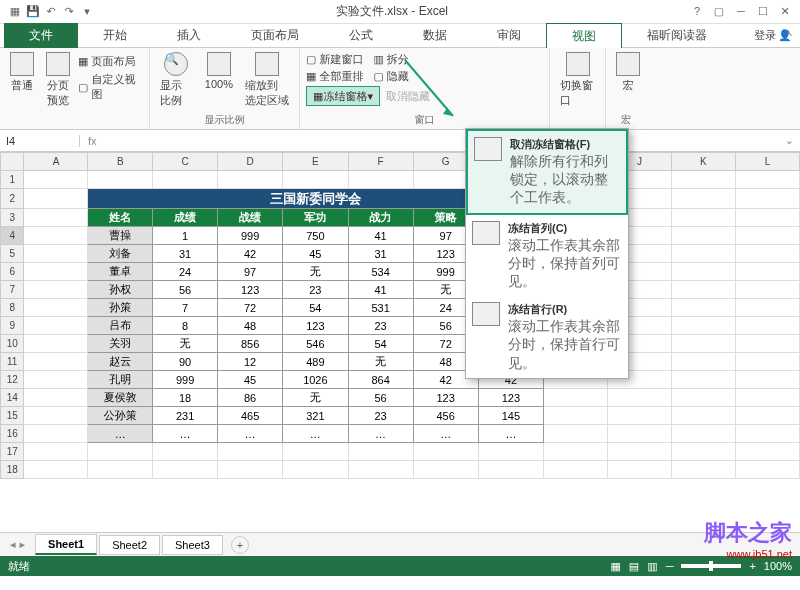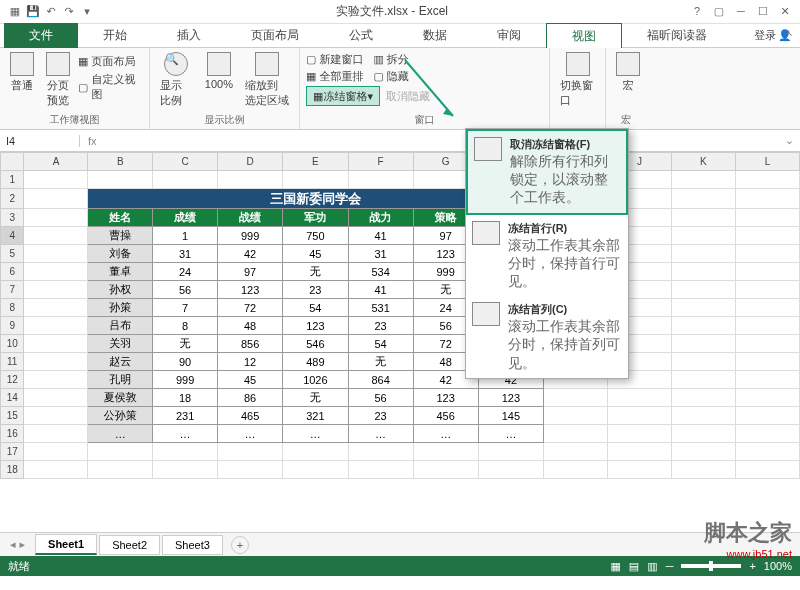--- a/index.html
+++ b/index.html
@@ -50,21 +50,21 @@
 .shdr{background:#15803d;color:#fff;font-weight:bold}
 .dcell{background:#e0e0e0}
 .sheets{height:24px;border-top:1px solid #ccc;display:flex;align-items:center;padding-left:10px;gap:2px;background:#f5f5f5}
 .shnav{display:flex;gap:4px;color:#888;margin-right:8px}
 .sheet{padding:3px 12px;border:1px solid #ccc;background:#fff;font-size:11px}
 .sheet.active{border-bottom:2px solid #217346;font-weight:bold}
 .addsh{width:18px;height:18px;border:1px solid #ccc;border-radius:50%;text-align:center;line-height:16px;margin-left:6px;color:#666}
 .status{height:20px;background:#217346;color:#fff;display:flex;align-items:center;padding:0 8px;font-size:10px}
 .status-r{margin-left:auto;display:flex;gap:8px;align-items:center}
 .watermark{position:absolute;right:8px;bottom:30px;text-align:right;z-index:5}
-.wm1{color:#737373;font-size:22px;font-weight:bold;font-family:KaiTi,serif}
+.wm1{color:#8b5cf6;font-size:22px;font-weight:bold;font-family:KaiTi,serif}
 .wm2{color:#c00;font-size:11px}
 .collapse{position:absolute;right:6px;top:26px;color:#666}
 </style>
 </head>
 <body>
 
 <div class="titlebar">
   <div class="qat">
     <span class="qat-icn">▦</span>
     <span class="qat-icn">💾</span>
@@ -109,21 +109,20 @@
       <div class="bigbtn">
           <div class="icn"></div>
           <span style="white-space:pre">分页
 预览</span>
         </div>
       <div class="chkcol">
         <div class="chk">▦ <span>页面布局</span></div>
         <div class="chk">▢ <span>自定义视图</span></div>
       </div>
     </div>
-    <div class="rgrp-lbl">工作簿视图</div>
   </div>
   <div class="rgrp" style="width:150px">
     <div class="rgrp-body">
       <div class="bigbtn">
           <div class="icn" style="border-radius:50%">🔍</div>
           <span>显示比例</span>
         </div>
       <div class="bigbtn">
           <div class="icn"></div>
           <span>100%</span>
@@ -182,29 +181,29 @@
   <div class="dd-item hl">
     <div class="dd-icn"></div>
     <div class="dd-txt">
         <div class="dd-title">取消冻结窗格(F)</div>
         <div class="dd-desc">解除所有行和列锁定，以滚动整个工作表。</div>
       </div>
   </div>
   <div class="dd-item">
     <div class="dd-icn"></div>
     <div class="dd-txt">
-        <div class="dd-title">冻结首行(R)</div>
-        <div class="dd-desc">滚动工作表其余部分时，保持首行可见。</div>
+        <div class="dd-title">冻结首列(C)</div>
+        <div class="dd-desc">滚动工作表其余部分时，保持首列可见。</div>
       </div>
   </div>
   <div class="dd-item">
     <div class="dd-icn"></div>
     <div class="dd-txt">
-        <div class="dd-title">冻结首列(C)</div>
-        <div class="dd-desc">滚动工作表其余部分时，保持首列可见。</div>
+        <div class="dd-title">冻结首行(R)</div>
+        <div class="dd-desc">滚动工作表其余部分时，保持首行可见。</div>
       </div>
   </div>
 </div>
 
 <div class="namebox">
   <div class="nb">I4</div>
   <div class="fx">fx</div>
   <div class="fbar"></div>
   <div style="padding:0 6px;color:#888">⌄</div>
 </div>

